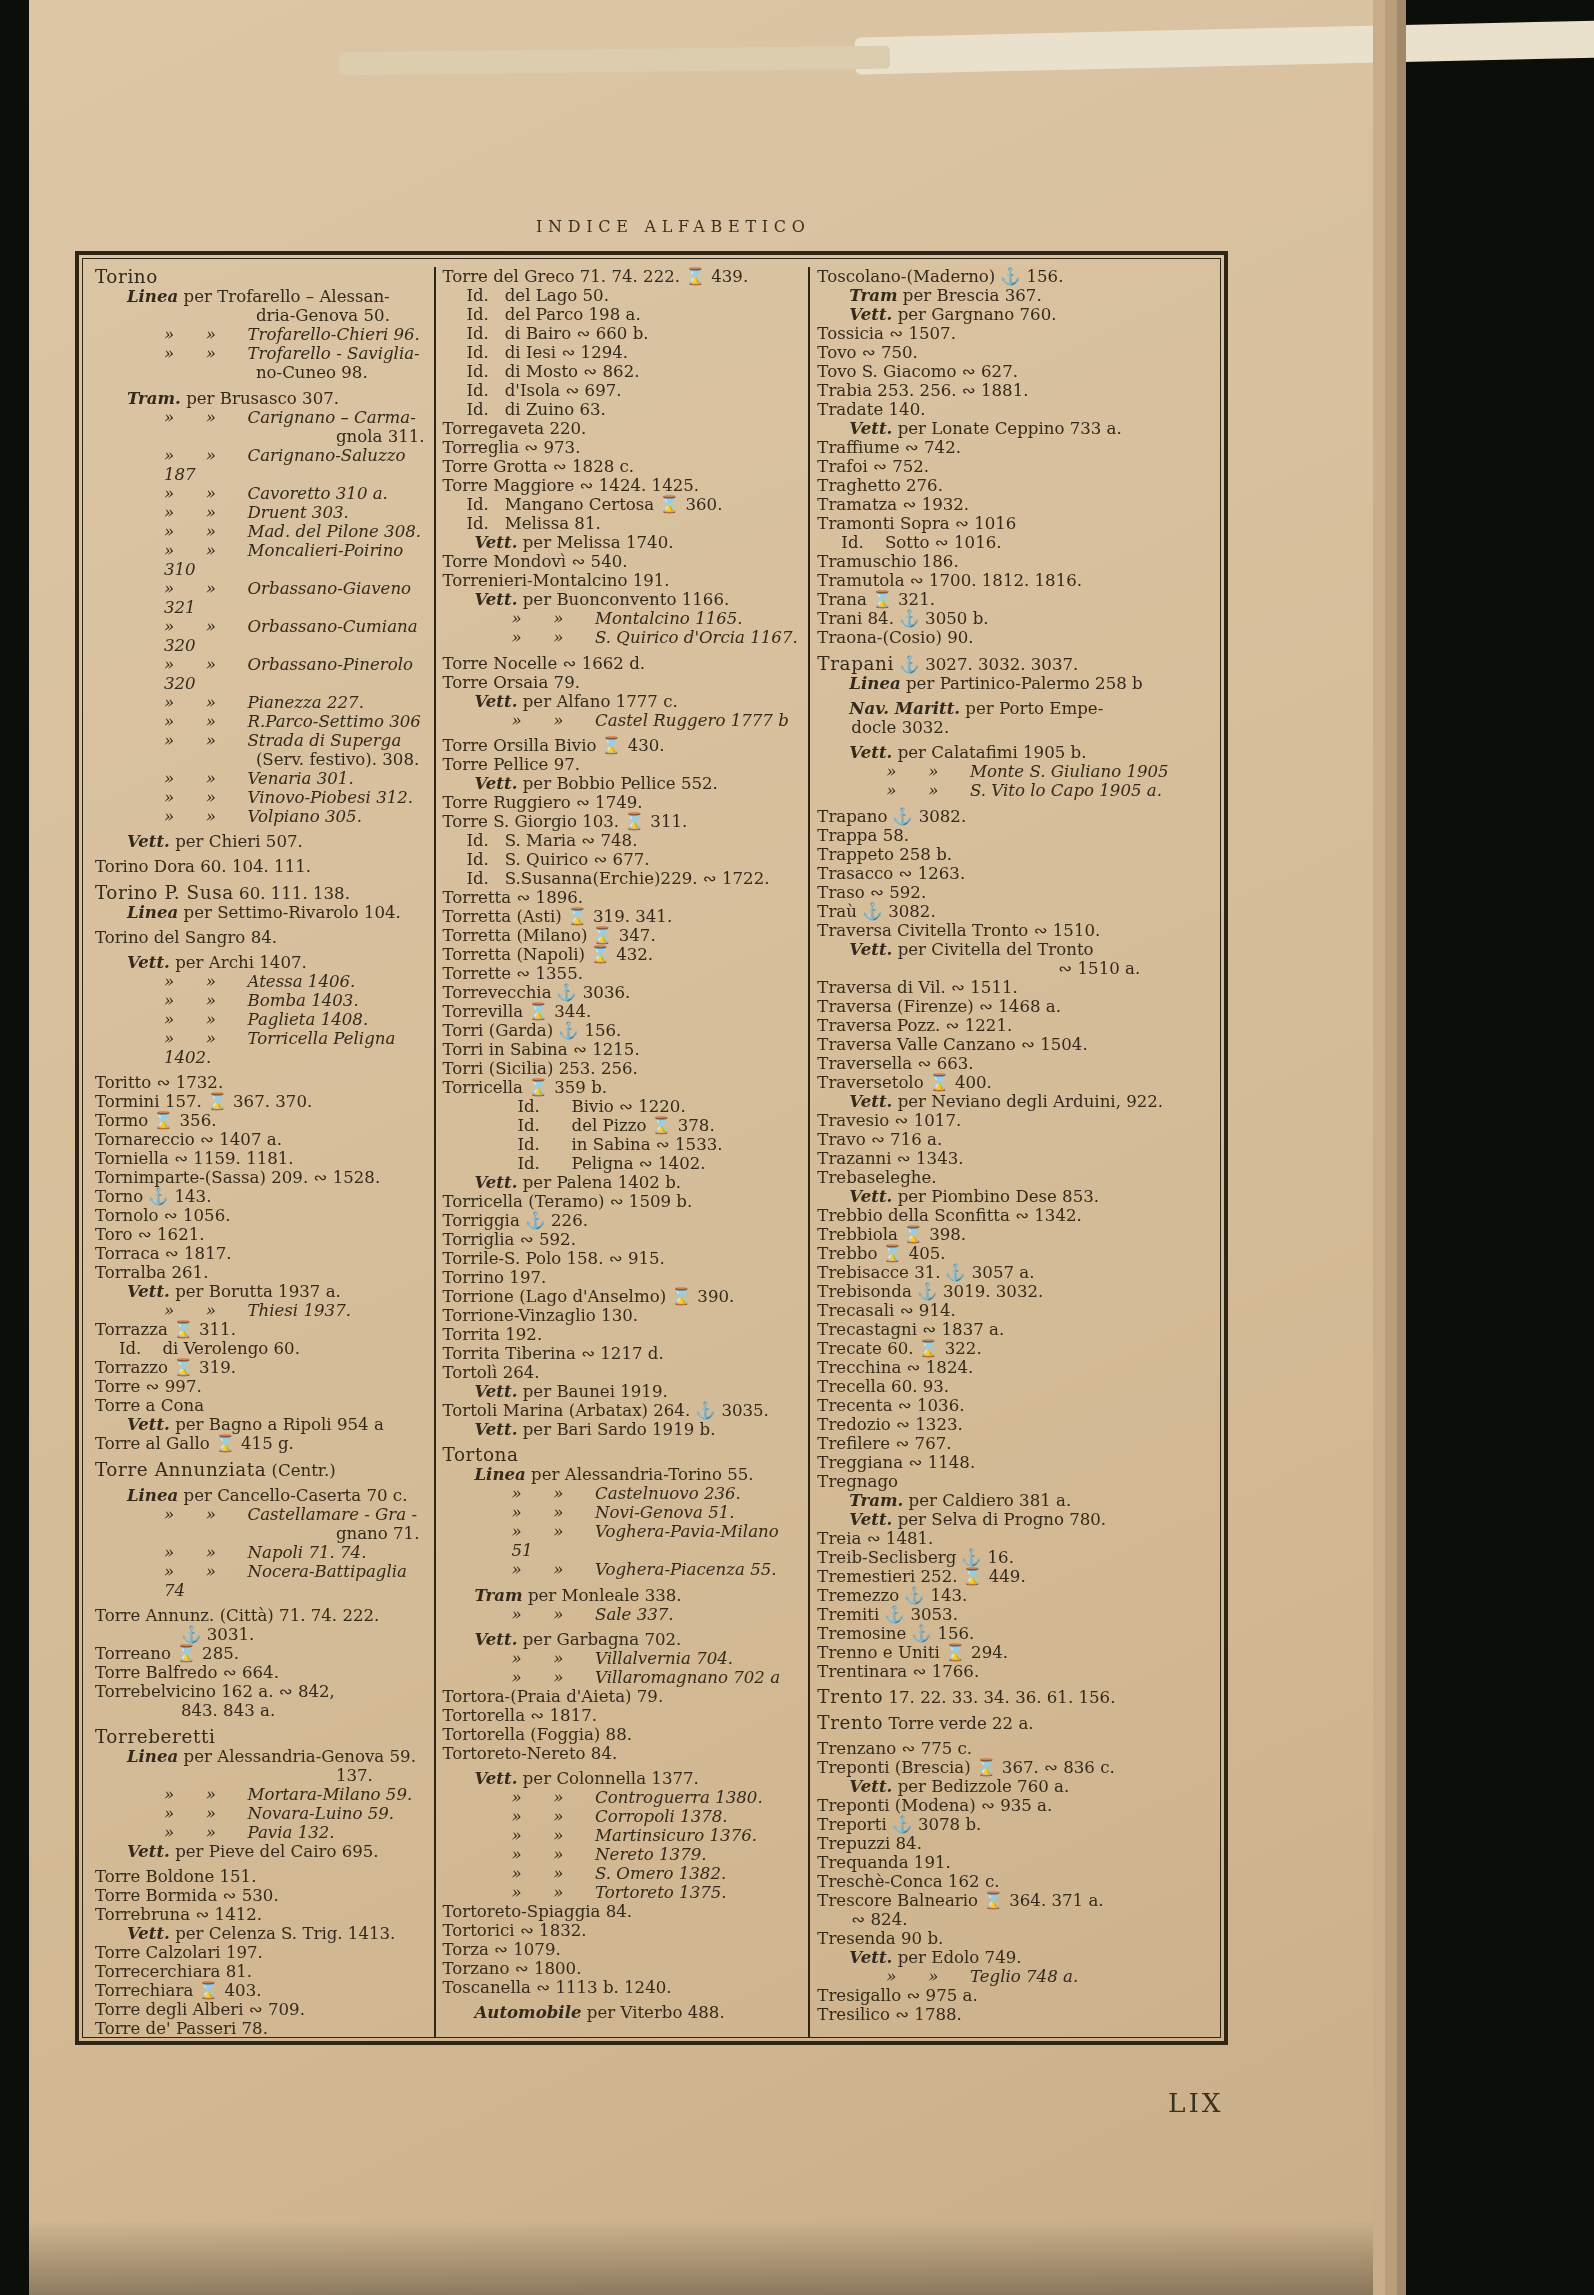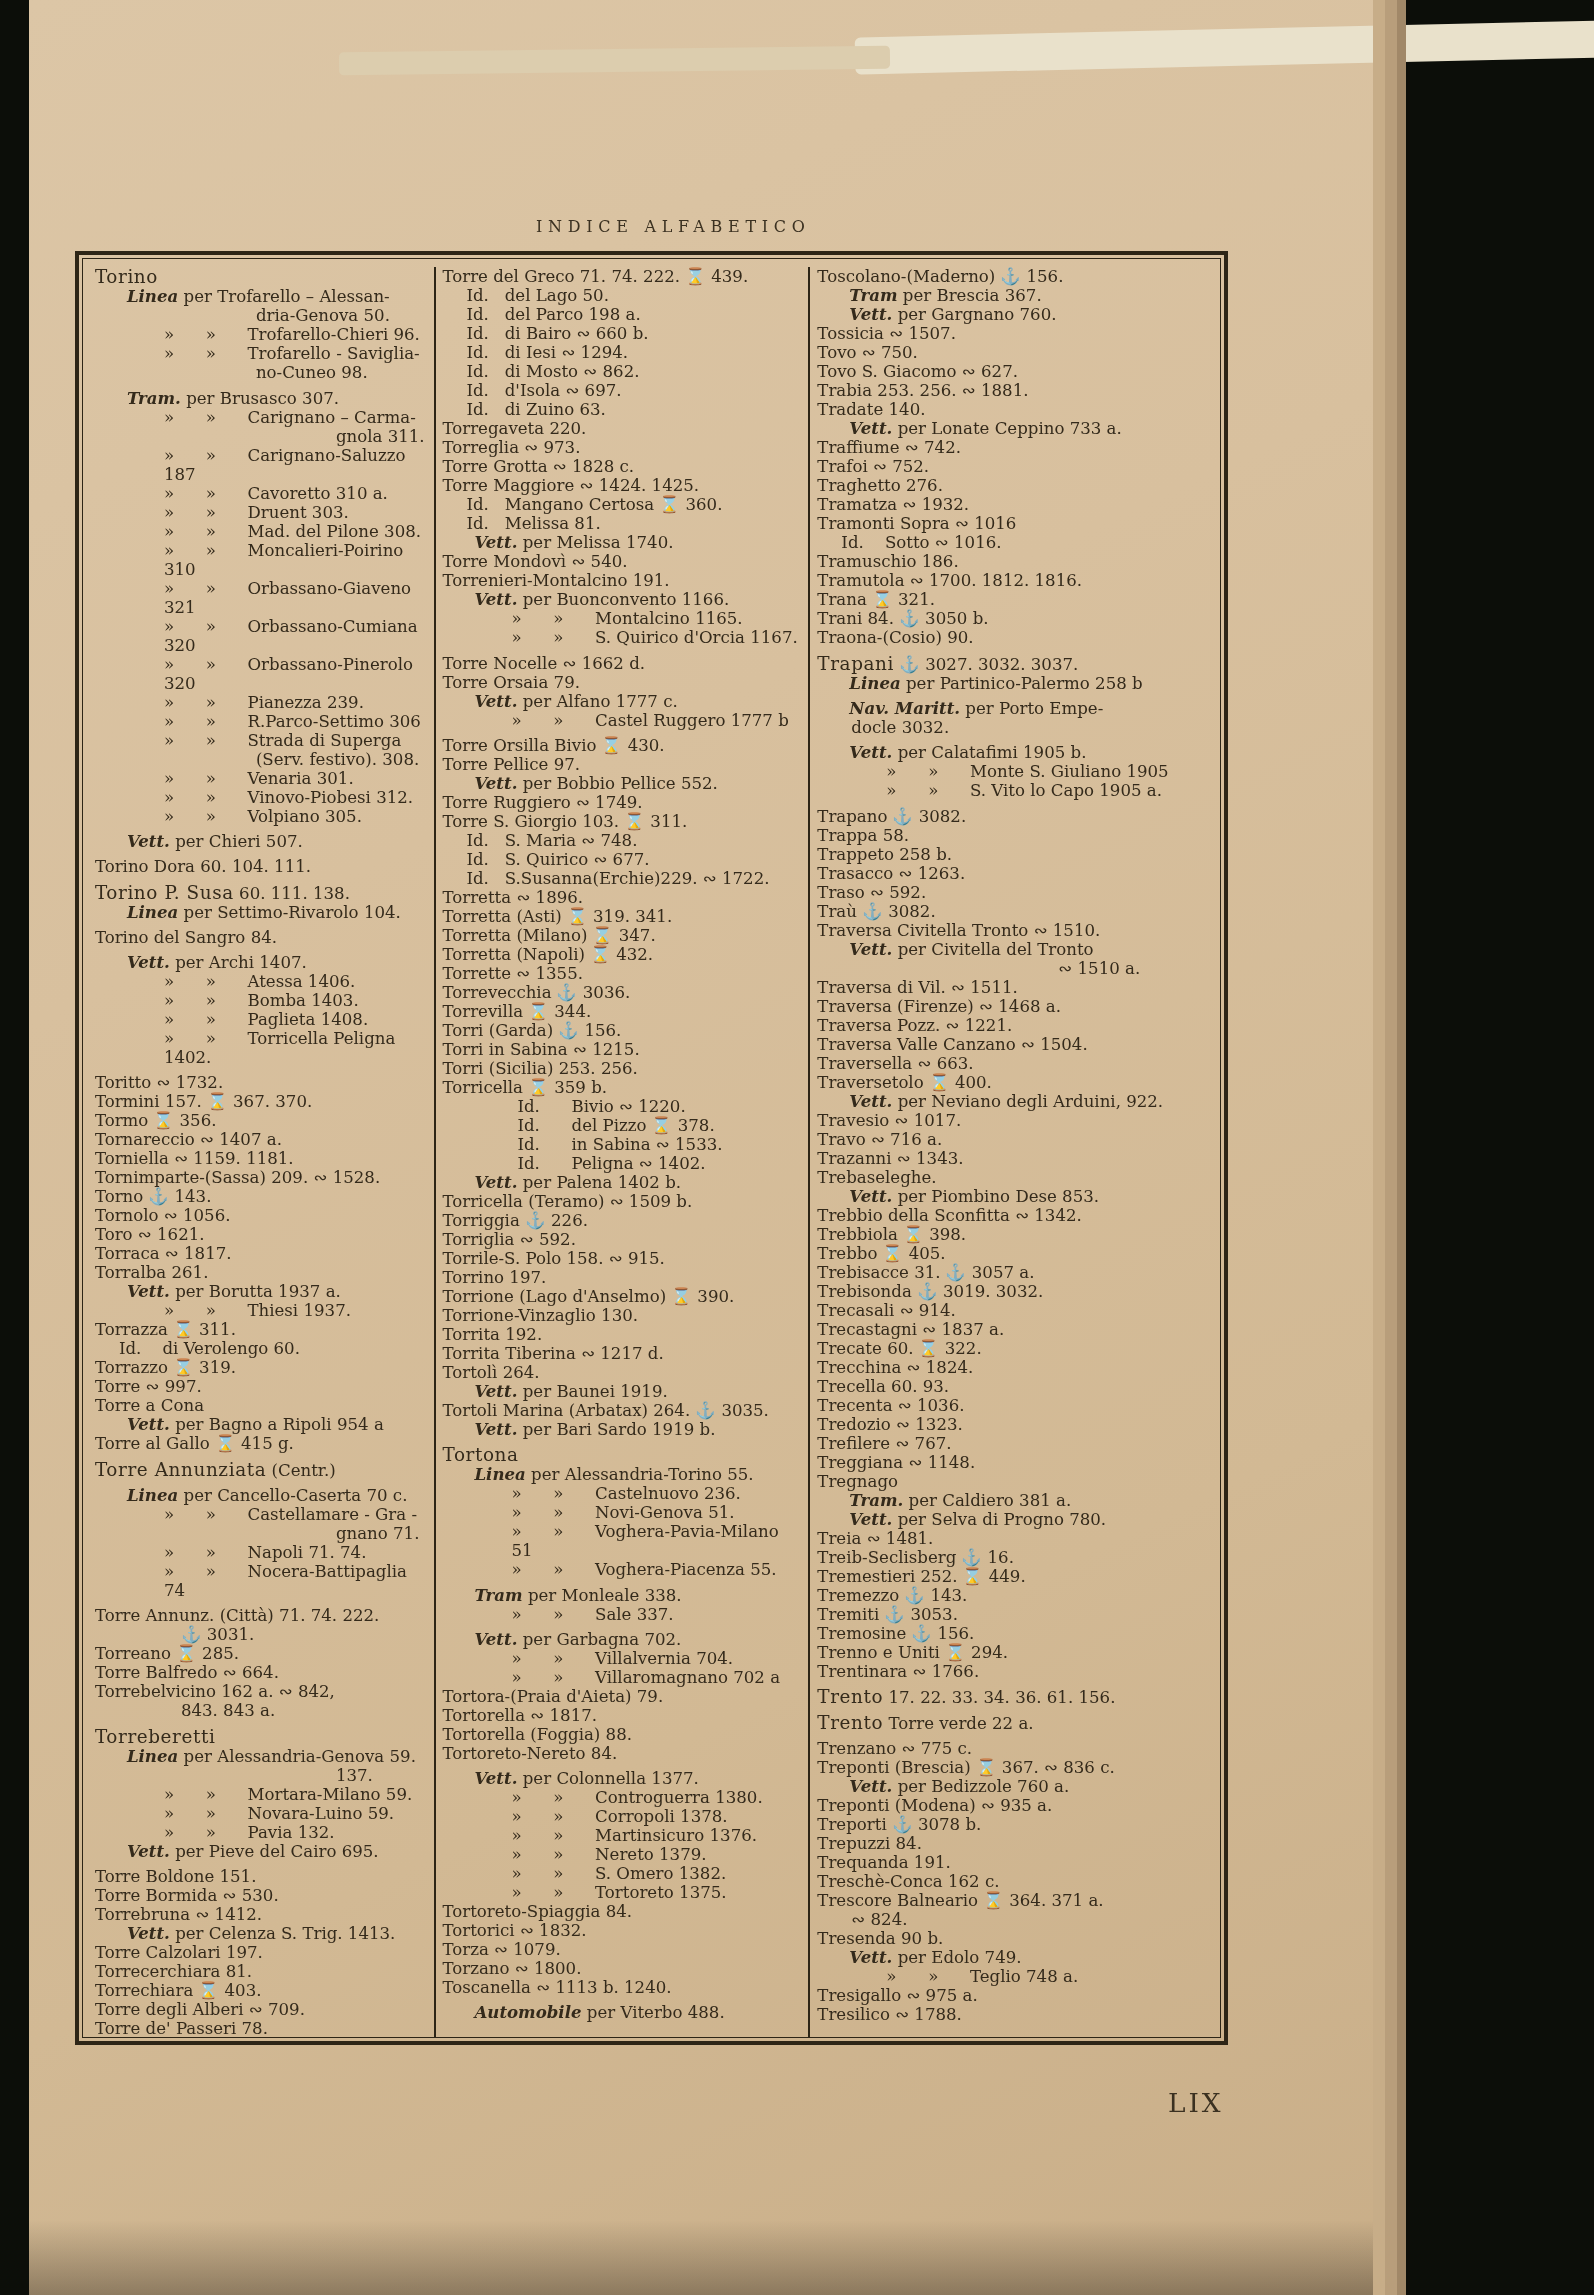--- a/index.html
+++ b/index.html
@@ -55,21 +55,21 @@
   .col-3{flex:0 0 36.2%;border-left:2.9px double #2d2516;}
   .line{
     font-size:16.6px;line-height:19px;color:#342a1b;
     white-space:pre-wrap;
   }
   .gap{margin-top:6.3px;}
   .l-e{padding-left:0;}
   .l-id{padding-left:24px;}
   .l-id2{padding-left:75px;}
   .l-s{padding-left:32px;}
-  .l-d{padding-left:69px;}
+  .l-d{padding-left:69px;font-style:italic;}
   .l-w1{padding-left:34px;}
   .l-w2{padding-left:86px;}
   .l-w3{padding-left:161px;}
   .l-w4{padding-left:241px;}
   .bold{font-weight:normal;font-size:18.4px;letter-spacing:0.6px;}
   .ital{font-style:italic;font-weight:bold;}
   .folio{
     position:absolute;left:1139px;top:2087px;
     font-size:26.4px;letter-spacing:2.9px;color:#3b3121;
   }
@@ -94,21 +94,21 @@
           <div class="line l-d">»      »      Carignano – Carma-</div>
           <div class="line l-w4">gnola 311.</div>
           <div class="line l-d">»      »      Carignano-Saluzzo 187</div>
           <div class="line l-d">»      »      Cavoretto 310 a.</div>
           <div class="line l-d">»      »      Druent 303.</div>
           <div class="line l-d">»      »      Mad. del Pilone 308.</div>
           <div class="line l-d">»      »      Moncalieri-Poirino 310</div>
           <div class="line l-d">»      »      Orbassano-Giaveno 321</div>
           <div class="line l-d">»      »      Orbassano-Cumiana 320</div>
           <div class="line l-d">»      »      Orbassano-Pinerolo 320</div>
-          <div class="line l-d">»      »      Pianezza 239.</div>
+          <div class="line l-d">»      »      Pianezza 227.</div>
           <div class="line l-d">»      »      R.Parco-Settimo 306</div>
           <div class="line l-d">»      »      Strada di Superga</div>
           <div class="line l-w3">(Serv. festivo). 308.</div>
           <div class="line l-d">»      »      Venaria 301.</div>
           <div class="line l-d">»      »      Vinovo-Piobesi 312.</div>
           <div class="line l-d">»      »      Volpiano 305.</div>
           <div class="line l-s gap"><span class="ital">Vett.</span> per Chieri 507.</div>
           <div class="line l-e gap">Torino Dora 60. 104. 111.</div>
           <div class="line l-e gap"><span class="bold">Torino P. Susa</span> 60. 111. 138.</div>
           <div class="line l-s"><span class="ital">Linea</span> per Settimo-Rivarolo 104.</div>

